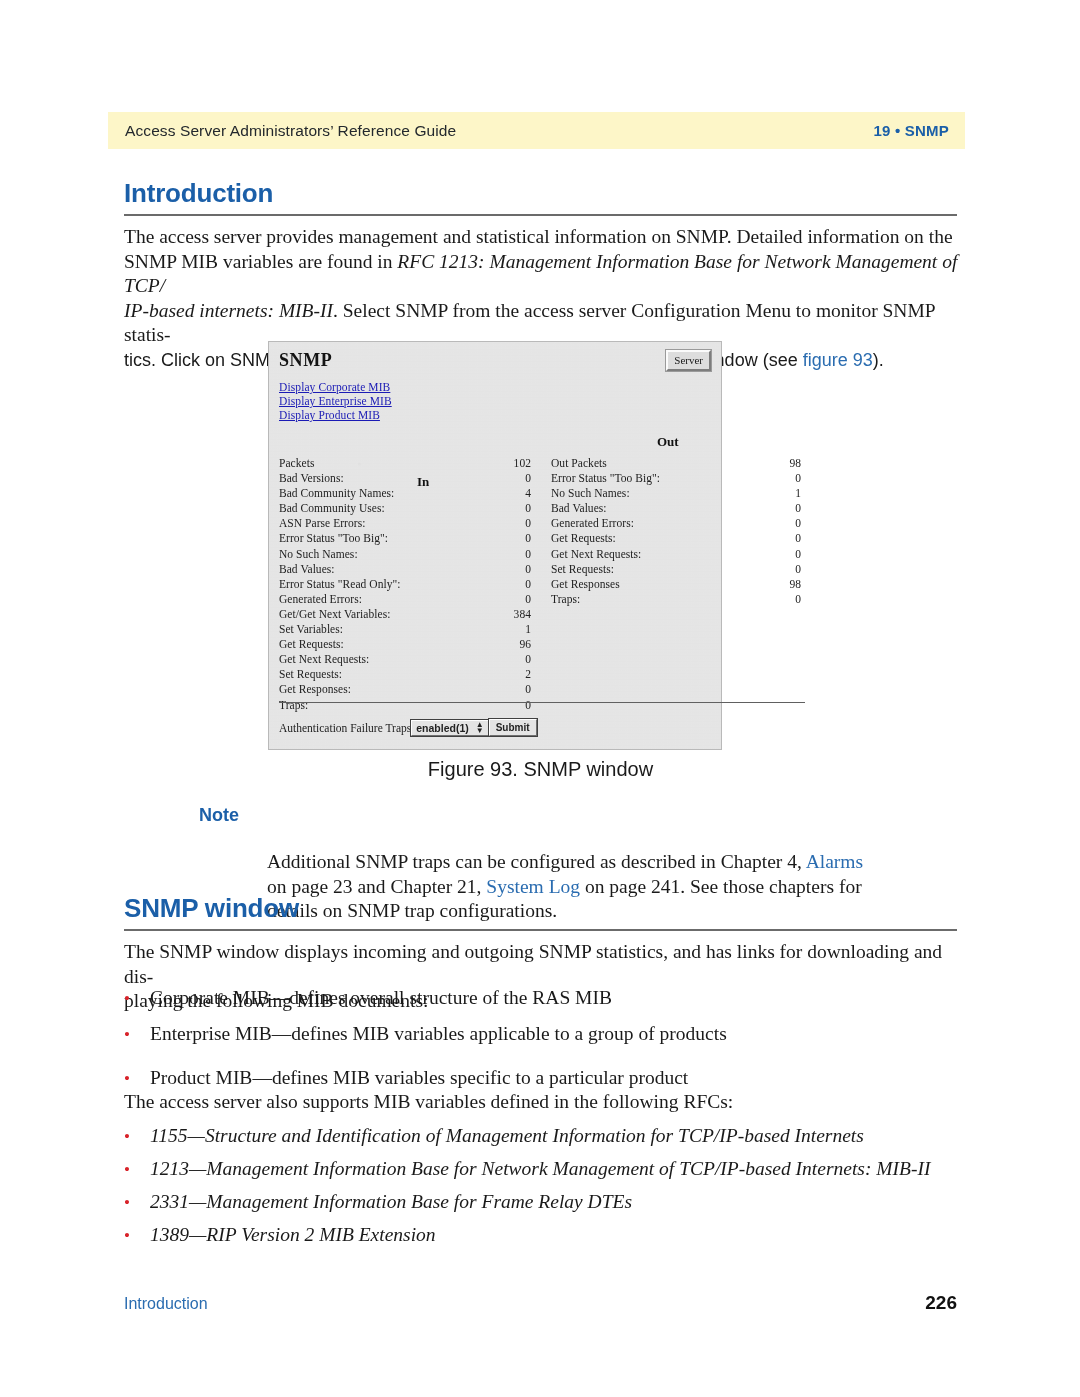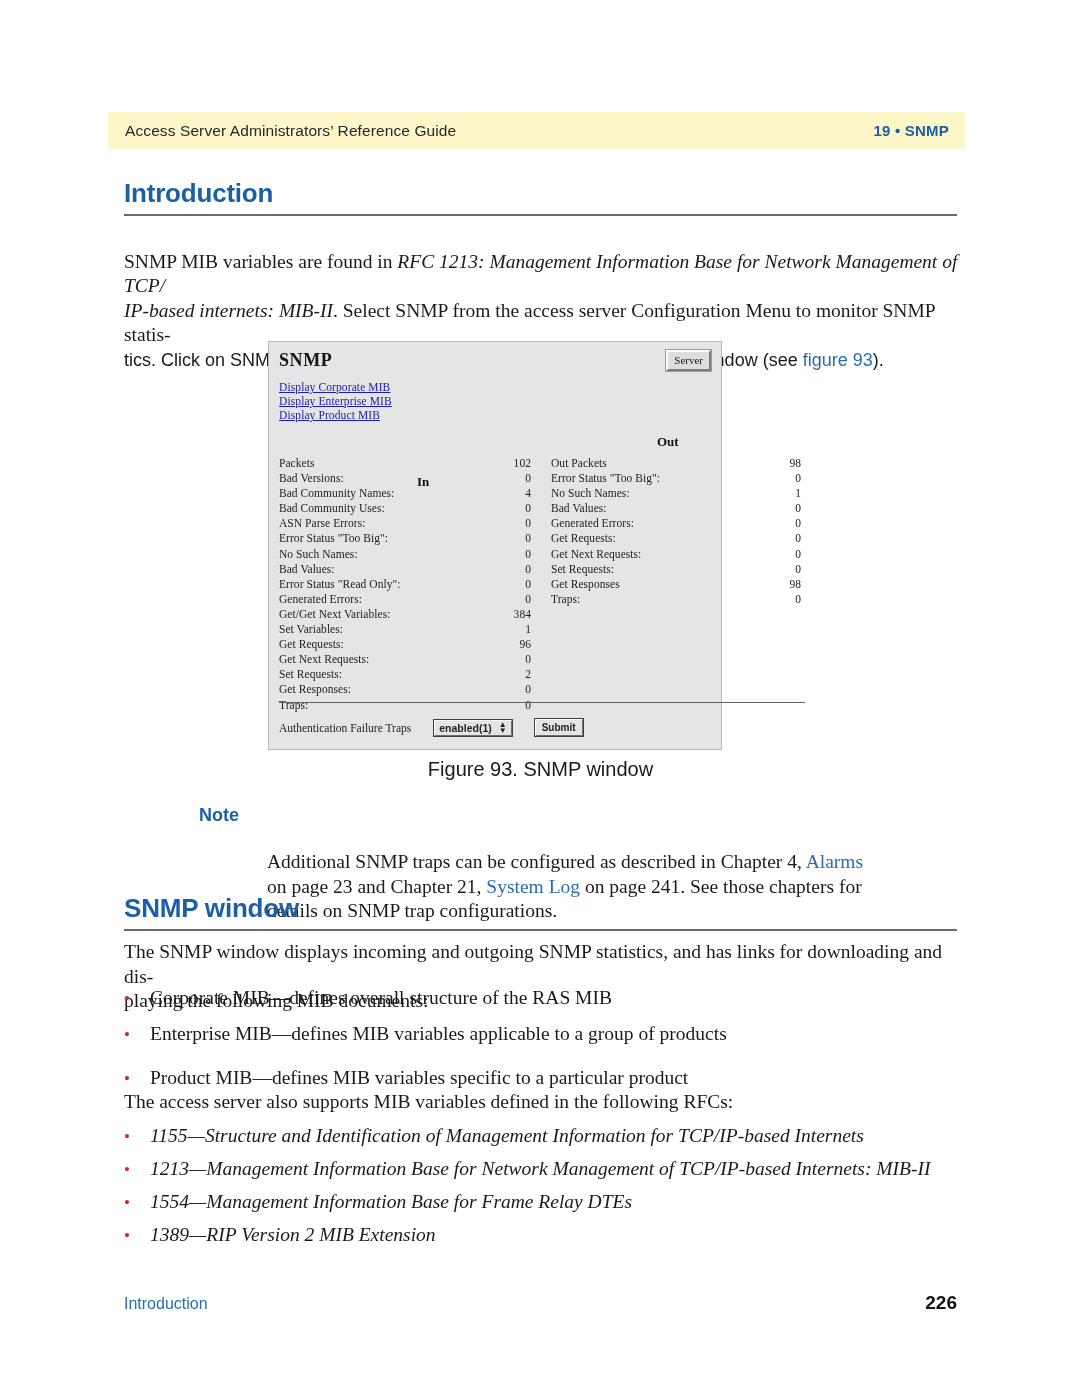--- a/index.html
+++ b/index.html
@@ -160,21 +160,21 @@
     width: 526px;
     height: 1px;
     background: #606060;
   }
   .fig-form {
     position: absolute;
     left: 10px;
     top: 377px;
     display: flex;
     align-items: center;
-    gap: 23px;
+    gap: 0;
     font-size: 11.5px;
     color: #222;
   }
   .fig-select {
     display: inline-flex;
     align-items: center;
     gap: 7px;
     font-family: "Liberation Sans", sans-serif;
     font-size: 10.5px;
     font-weight: bold;
@@ -275,21 +275,21 @@
 
 <div class="header-band">
   <span class="header-left">Access Server Administrators’ Reference Guide</span>
   <span class="header-right">19 • SNMP</span>
 </div>
 
 <div class="h1-title" style="top:178px;">Introduction</div>
 <div class="h1-rule" style="top:214px;"></div>
 
 <div class="para" style="left:124px; top:225px; width:838px;">
-  <br>
+  <span>The access server provides management and statistical information on SNMP. Detailed information on the</span><br>
   <span>SNMP MIB variables are found in </span><i>RFC 1213: Management Information Base for Network Management of TCP/</i><br>
   <i>IP-based internets: MIB-II</i><span>. Select SNMP from the access server Configuration Menu to monitor SNMP statis-</span><br>
   <span class="sans">tics. Click on SNMP under the Configuration Menu to display the SNMP window (see </span><span class="link-blue sans">figure 93</span><span class="sans">).</span>
 </div>
 
 <div class="figure-wrap">
 
   <div class="win-title">SNMP</div>
 
   <div class="server-btn">Server</div>
@@ -457,20 +457,20 @@
 
 <div class="para" style="left:124px; top:1090px; width:838px;">The access server also supports MIB variables defined in the following RFCs:</div>
 
 <div class="bullet-item ital" style="top:1124px;">
   <span class="dot">•</span><span class="txt">1155—Structure and Identification of Management Information for TCP/IP-based Internets</span>
 </div>
 <div class="bullet-item ital" style="top:1157px;">
   <span class="dot">•</span><span class="txt">1213—Management Information Base for Network Management of TCP/IP-based Internets: MIB-II</span>
 </div>
 <div class="bullet-item ital" style="top:1190px;">
-  <span class="dot">•</span><span class="txt">1554—Management Information Base for Frame Relay DTEs</span>
+  <span class="dot">•</span><span class="txt">2331—Management Information Base for Frame Relay DTEs</span>
 </div>
 <div class="bullet-item ital" style="top:1223px;">
   <span class="dot">•</span><span class="txt">1389—RIP Version 2 MIB Extension</span>
 </div>
 
 <div class="footer-left">Introduction</div>
 <div class="footer-right">226</div>
 
 </body></html>

